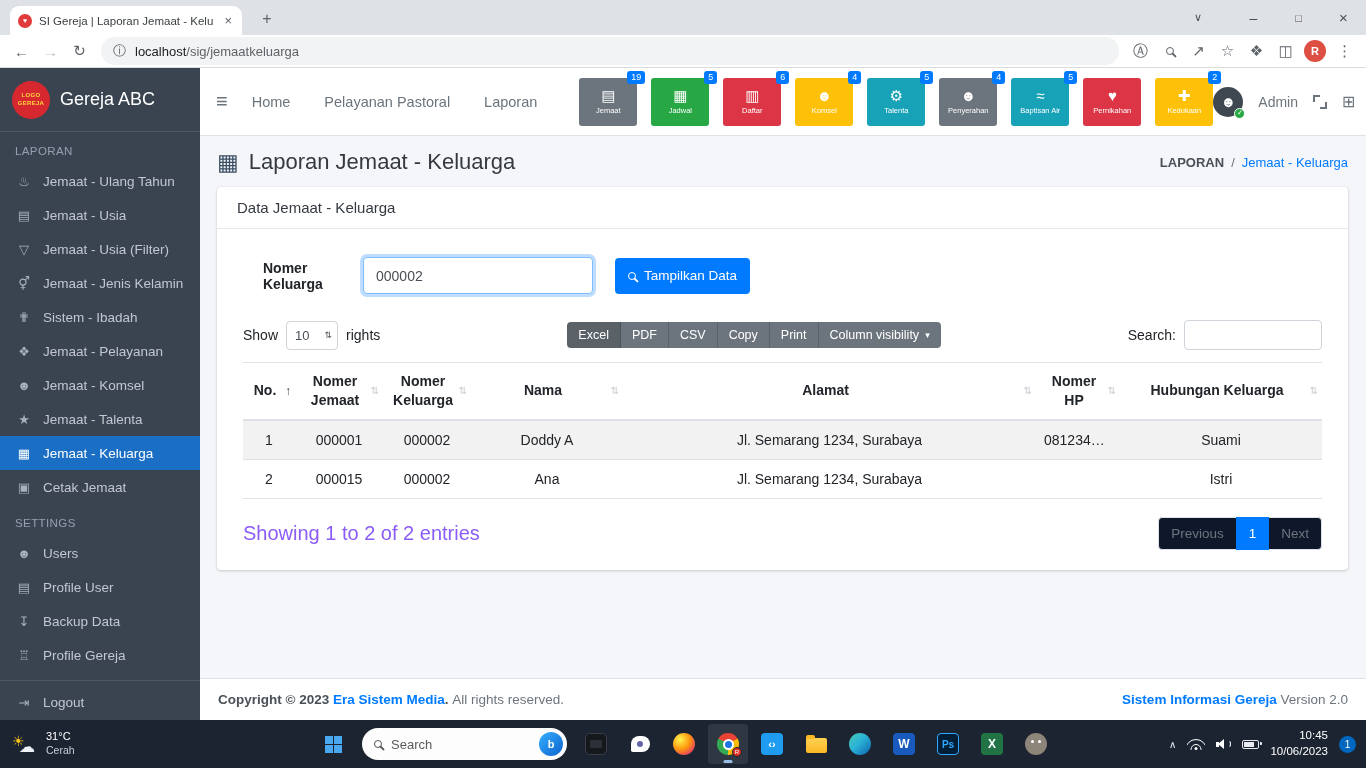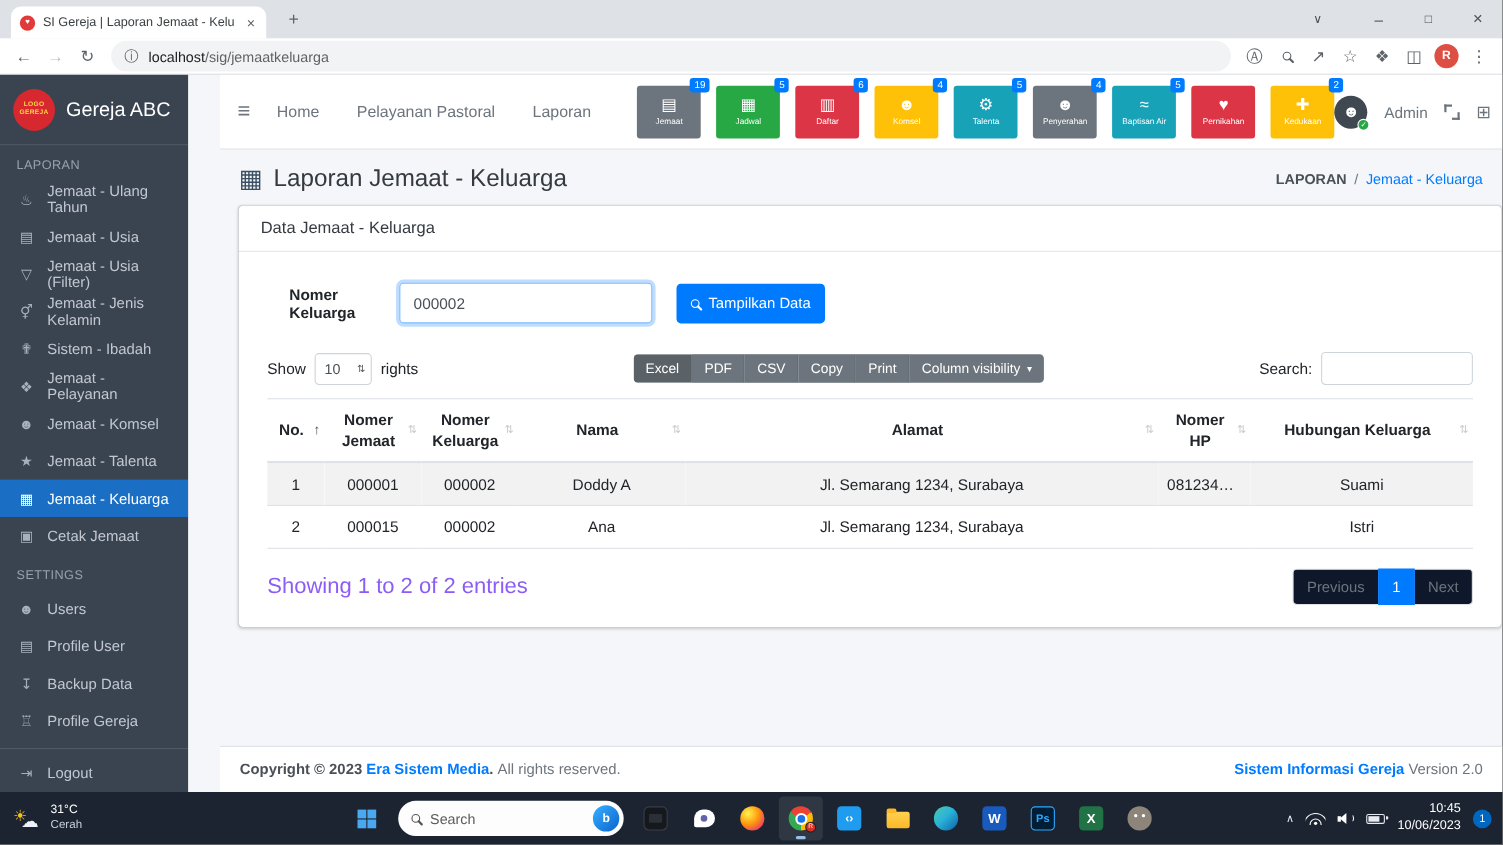--- a/index.html
+++ b/index.html
@@ -26,21 +26,21 @@
   .omnibox { flex:1; height:28px; background:#f1f3f4; border-radius:14px; display:flex; align-items:center; padding:0 12px; gap:9px; margin:0 6px; min-width:0; }
   .omni-info { font-size:13px; color:#5f6368; }
   .omni-url { font-size:13px; color:#202124; white-space:nowrap; overflow:hidden; }
   .omni-url .path { color:#5f6368; }
   .avatar-chip { width:22px; height:22px; border-radius:50%; background:#dd4f43; color:#fff; font-size:11px; font-weight:bold; display:flex; align-items:center; justify-content:center; flex:none; margin:0 3px; }
   .mag { width:9px; height:9px; border:2px solid currentColor; border-radius:50%; position:relative; display:inline-block; flex:none; }
   .mag::after { content:""; position:absolute; width:6px; height:2px; background:currentColor; right:-4px; bottom:-2px; transform:rotate(45deg); border-radius:1px; }
   .mag.sm { width:8px; height:8px; border-width:1.5px; }
 
   
-  .sidebar { position:absolute; top:68px; left:0; width:171px; bottom:48px; background:#3a4451; overflow:hidden; z-index:3; }
+  .sidebar { position:absolute; top:68px; left:0; width:200px; bottom:48px; background:#3a4451; overflow:hidden; z-index:3; }
   .brand { height:64px; display:flex; align-items:center; gap:10px; padding:0 12px; border-bottom:1px solid #4f5962; }
   .logo { width:38px; height:38px; border-radius:50%; background:#d7282f; display:flex; flex-direction:column; align-items:center; justify-content:center; color:#ffd83d; font-size:6px; font-weight:bold; line-height:1.25; flex:none; letter-spacing:.3px; }
   .brand-name { font-size:18px; color:#fff; }
   .section-label { padding:13px 15px 7px; font-size:11.5px; color:#97a0ae; letter-spacing:.4px; }
   .nav-item { display:flex; align-items:center; gap:10px; padding:0 15px; height:34px; font-size:13.5px; color:#c2c7d0; cursor:pointer; }
   .nav-item .nav-ic { width:18px; text-align:center; font-size:13px; color:#a8b0bd; flex:none; }
   .nav-item.active { background:#1a6fc4; color:#fff; }
   .nav-item.active .nav-ic { color:#fff; }
   .side-divider { height:1px; background:#4f5962; margin:8px 0 4px; }
 
@@ -65,21 +65,21 @@
   .expand-ic::after { content:""; position:absolute; right:0; bottom:0; width:5px; height:5px; border-right:2px solid #6c757d; border-bottom:2px solid #6c757d; }
 
   .page-header { display:flex; align-items:center; padding:13px 18px 9px 17px; }
   .ph-icon { font-size:23px; color:#3a4f63; margin-right:10px; line-height:1; }
   .ph-title { font-size:22px; color:#343a40; font-weight:500; }
   .breadcrumb { margin-left:auto; font-size:13px; display:flex; gap:7px; align-items:center; }
   .bc-root { color:#495057; font-weight:bold; }
   .bc-sep { color:#6c757d; }
   .bc-cur { color:#007bff; }
 
-  .card { margin:3px 1px 0 17px; background:#fff; border-radius:4px; box-shadow:0 0 1px rgba(0,0,0,.12), 0 1px 3px rgba(0,0,0,.18); }
+  .card { margin:3px 18px 0 17px; background:#fff; border-radius:4px; box-shadow:0 0 1px rgba(0,0,0,.12), 0 1px 3px rgba(0,0,0,.18); }
   .card-header { padding:12px 20px; border-bottom:1px solid rgba(0,0,0,.09); font-size:15px; color:#343a40; }
   .card-body { padding:20px 26px 20px; }
 
   .form-row { display:flex; align-items:center; margin:8px 0 26px; padding-left:20px; }
   .form-label { font-weight:bold; font-size:14px; color:#212529; width:100px; }
   .form-input { width:230px; height:37px; border:1px solid #80bdff; border-radius:4px; box-shadow:0 0 0 3px rgba(0,123,255,.25); padding:0 12px; font-size:14px; color:#495057; outline:none; font-family:inherit; }
   .btn-primary { margin-left:22px; height:36px; background:#007bff; color:#fff; border:none; border-radius:4px; padding:0 13px; font-size:13.5px; display:flex; align-items:center; gap:8px; cursor:pointer; font-family:inherit; }
 
   .dt-controls { display:flex; align-items:center; margin-bottom:12px; }
   .show-wrap { display:flex; align-items:center; gap:8px; font-size:14px; color:#212529;justify-content:flex-end; }

